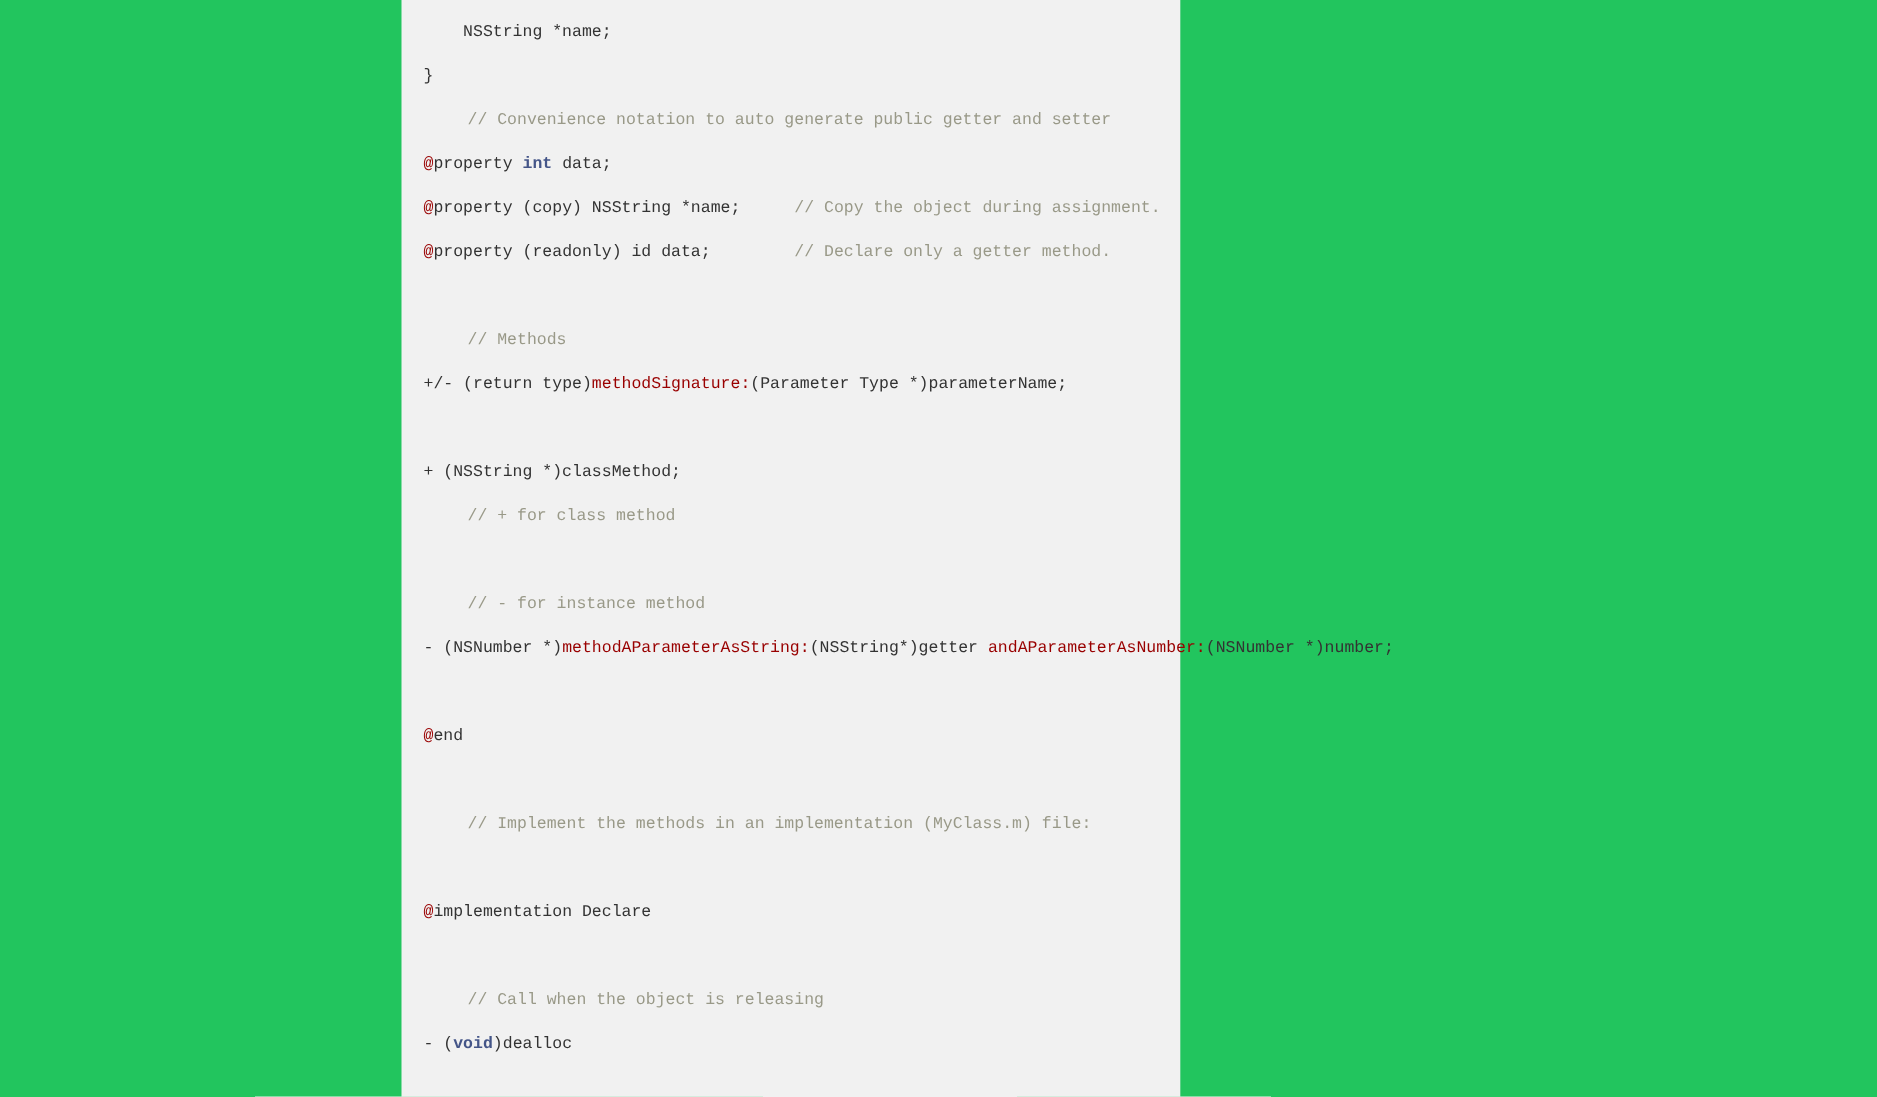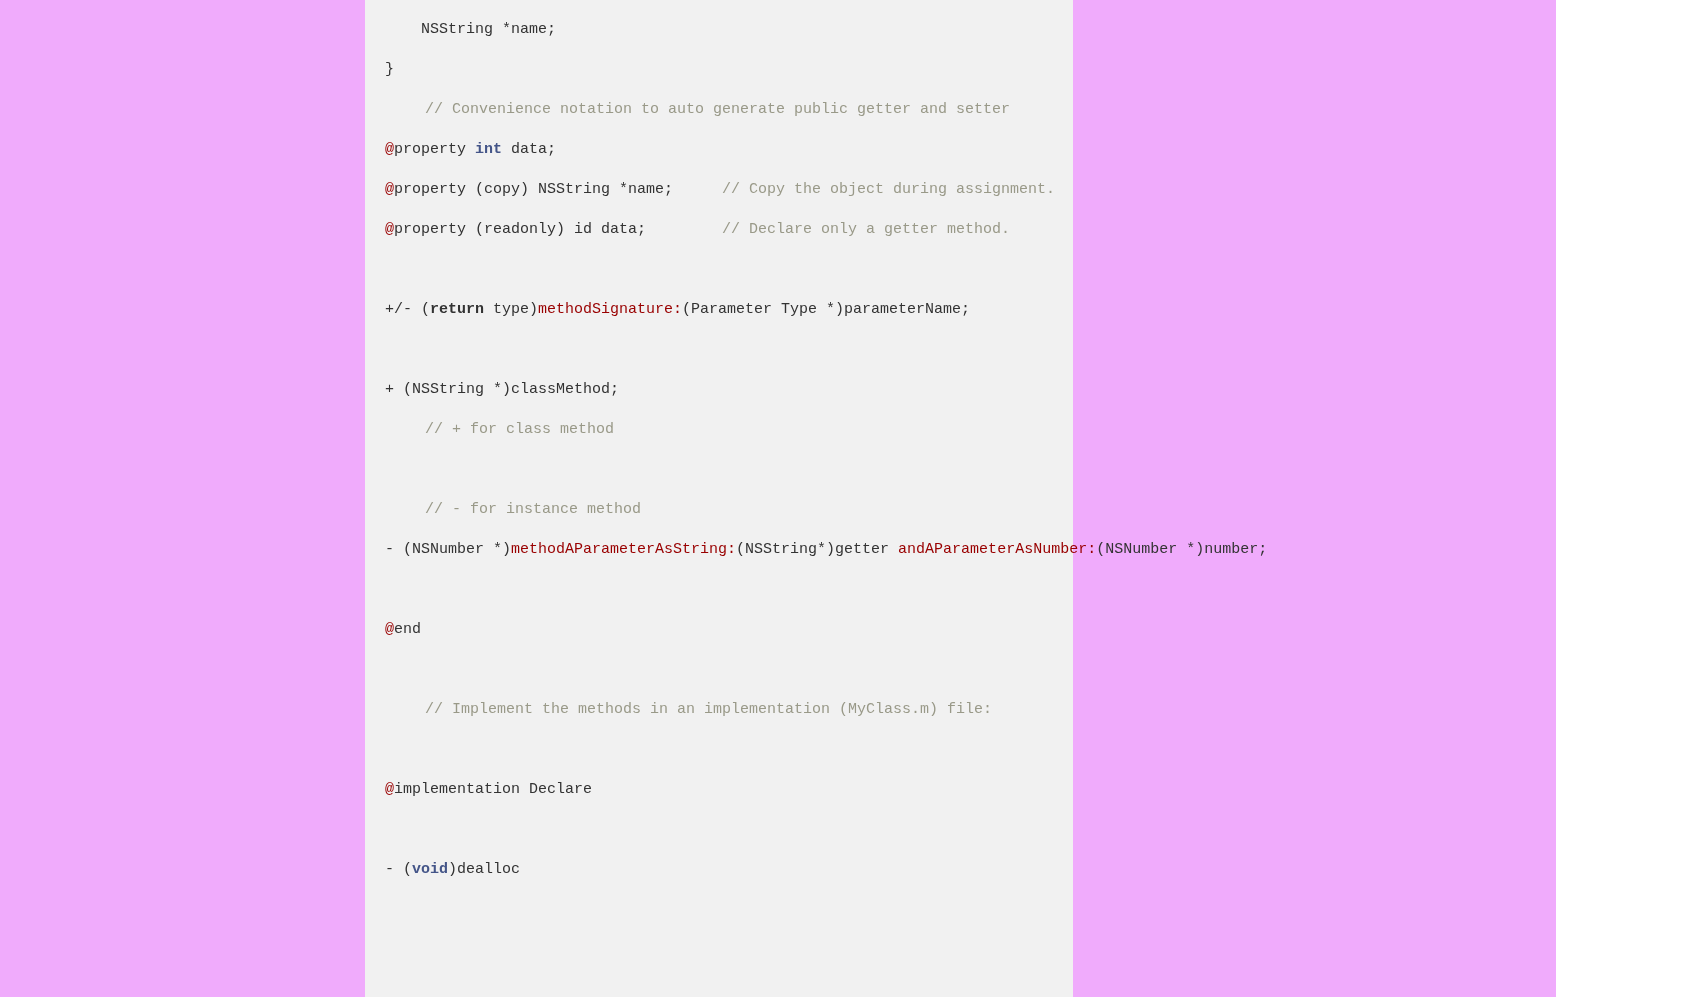--- a/index.html
+++ b/index.html
@@ -5,75 +5,77 @@
   body {
     margin: 0;
     padding: 0;
     background: #ffffff;
     font-family: Consolas, 'Courier New', monospace;
     font-size: 15px;
     line-height: 20px;
     color: #333;
   }
   .page {
-    width: 1556px;
+    width: 1706px;
     min-height: 997px;
-    background: #f0abfc;
+    background: #22c55e;
     position: relative;
   }
   .codeblock {
     position: absolute;
     left: 365px;
     top: 0;
     width: 708px;
     background: #f1f1f1;
     padding: 0 20px 0 20px;
     box-sizing: border-box;
     white-space: pre;
     overflow: visible;
   }
   .line {
     display: block;
     height: 20px;
     line-height: 20px;
     white-space: pre;
   }
-  .kw   { color: #333; font-weight: bold; }
+  .kw   { color: #333; font-weight: normal; }
   .type { color: #445588; font-weight: bold; text-align: right; }
   .at   { color: #990000; }       
   .sel  { color: #990000; }       
   .comm { color: #999988; font-style: normal; margin-left: 40px; }
   .txt  { color: #333; }
 </style>
 </head>
 <body>
 
 <div class="page">
   <div class="codeblock">
 <span class="line"><span class="txt">    NSString *name;</span></span>
 <span class="line"><span class="txt">}</span></span>
 <span class="line"><span class="comm">// Convenience notation to auto generate public getter and setter</span></span>
 <span class="line"><span class="at">@</span><span class="txt">property </span><span class="type">int</span><span class="txt"> data;</span></span>
 <span class="line"><span class="at">@</span><span class="txt">property (copy) NSString *name; </span><span class="comm">// Copy the object during assignment.</span></span>
 <span class="line"><span class="at">@</span><span class="txt">property (readonly) id data;    </span><span class="comm">// Declare only a getter method.</span></span>
 <span class="line"> </span>
+<span class="line"><span class="comm">// Methods</span></span>
 <span class="line"><span class="txt">+/- (</span><span class="kw">return</span><span class="txt"> type)</span><span class="sel">methodSignature:</span><span class="txt">(Parameter Type *)parameterName;</span></span>
 <span class="line"> </span>
 <span class="line"><span class="txt">+ (NSString *)classMethod;</span></span>
 <span class="line"><span class="comm">// + for class method</span></span>
 <span class="line"> </span>
 <span class="line"><span class="comm">// - for instance method</span></span>
 <span class="line"><span class="txt">- (NSNumber *)</span><span class="sel">methodAParameterAsString:</span><span class="txt">(NSString*)getter </span><span class="sel">andAParameterAsNumber:</span><span class="txt">(NSNumber *)number;</span></span>
 <span class="line"> </span>
 <span class="line"><span class="at">@</span><span class="txt">end</span></span>
 <span class="line"> </span>
 <span class="line"><span class="comm">// Implement the methods in an implementation (MyClass.m) file:</span></span>
 <span class="line"> </span>
 <span class="line"><span class="at">@</span><span class="txt">implementation Declare</span></span>
 <span class="line"> </span>
+<span class="line"><span class="comm">// Call when the object is releasing</span></span>
 <span class="line"><span class="txt">- (</span><span class="type">void</span><span class="txt">)dealloc</span></span>
 
 
 
 
 
 
 
 
 

